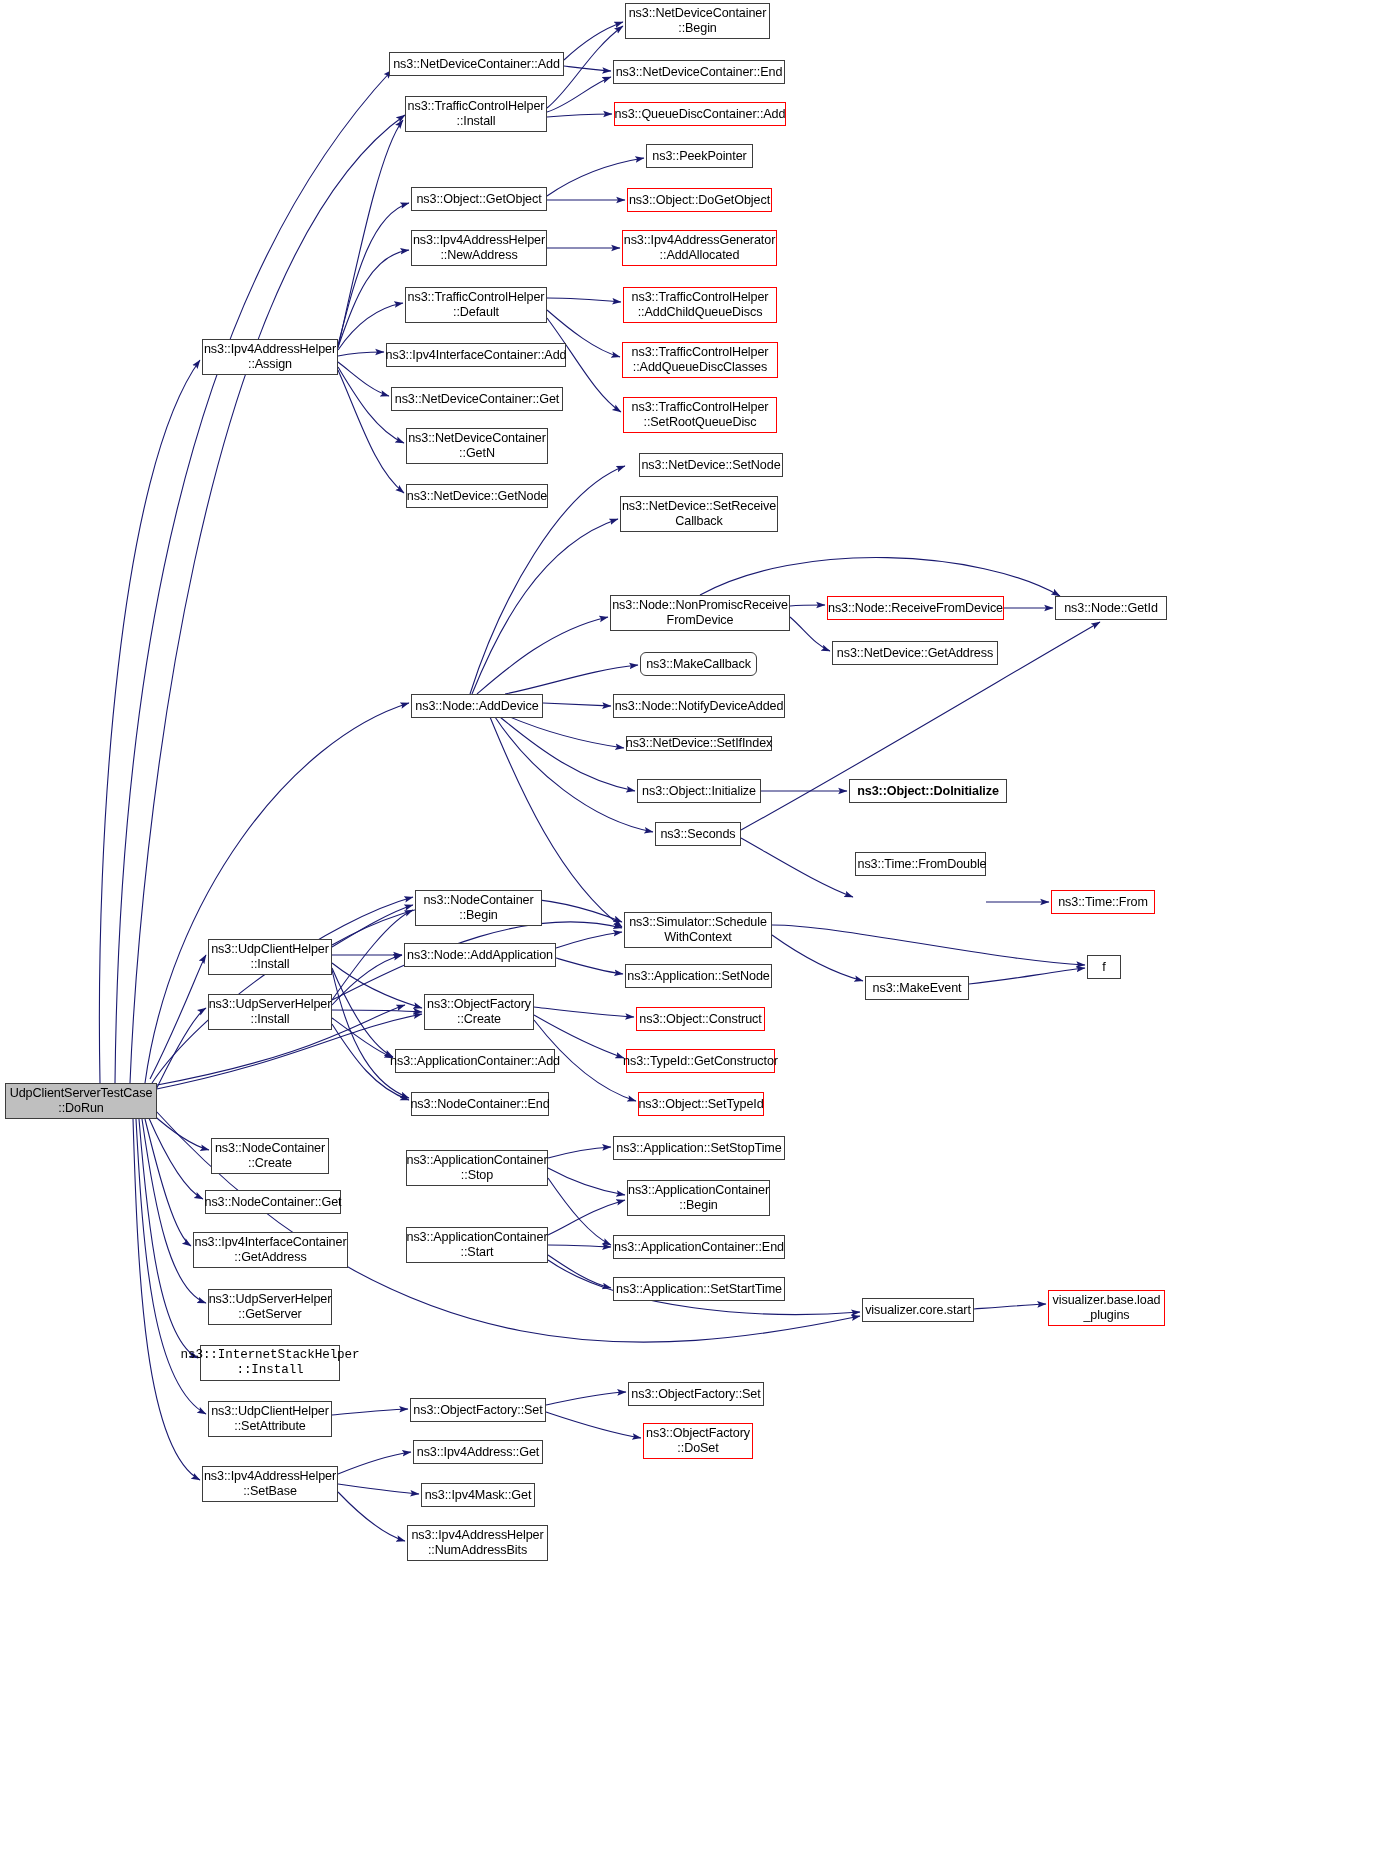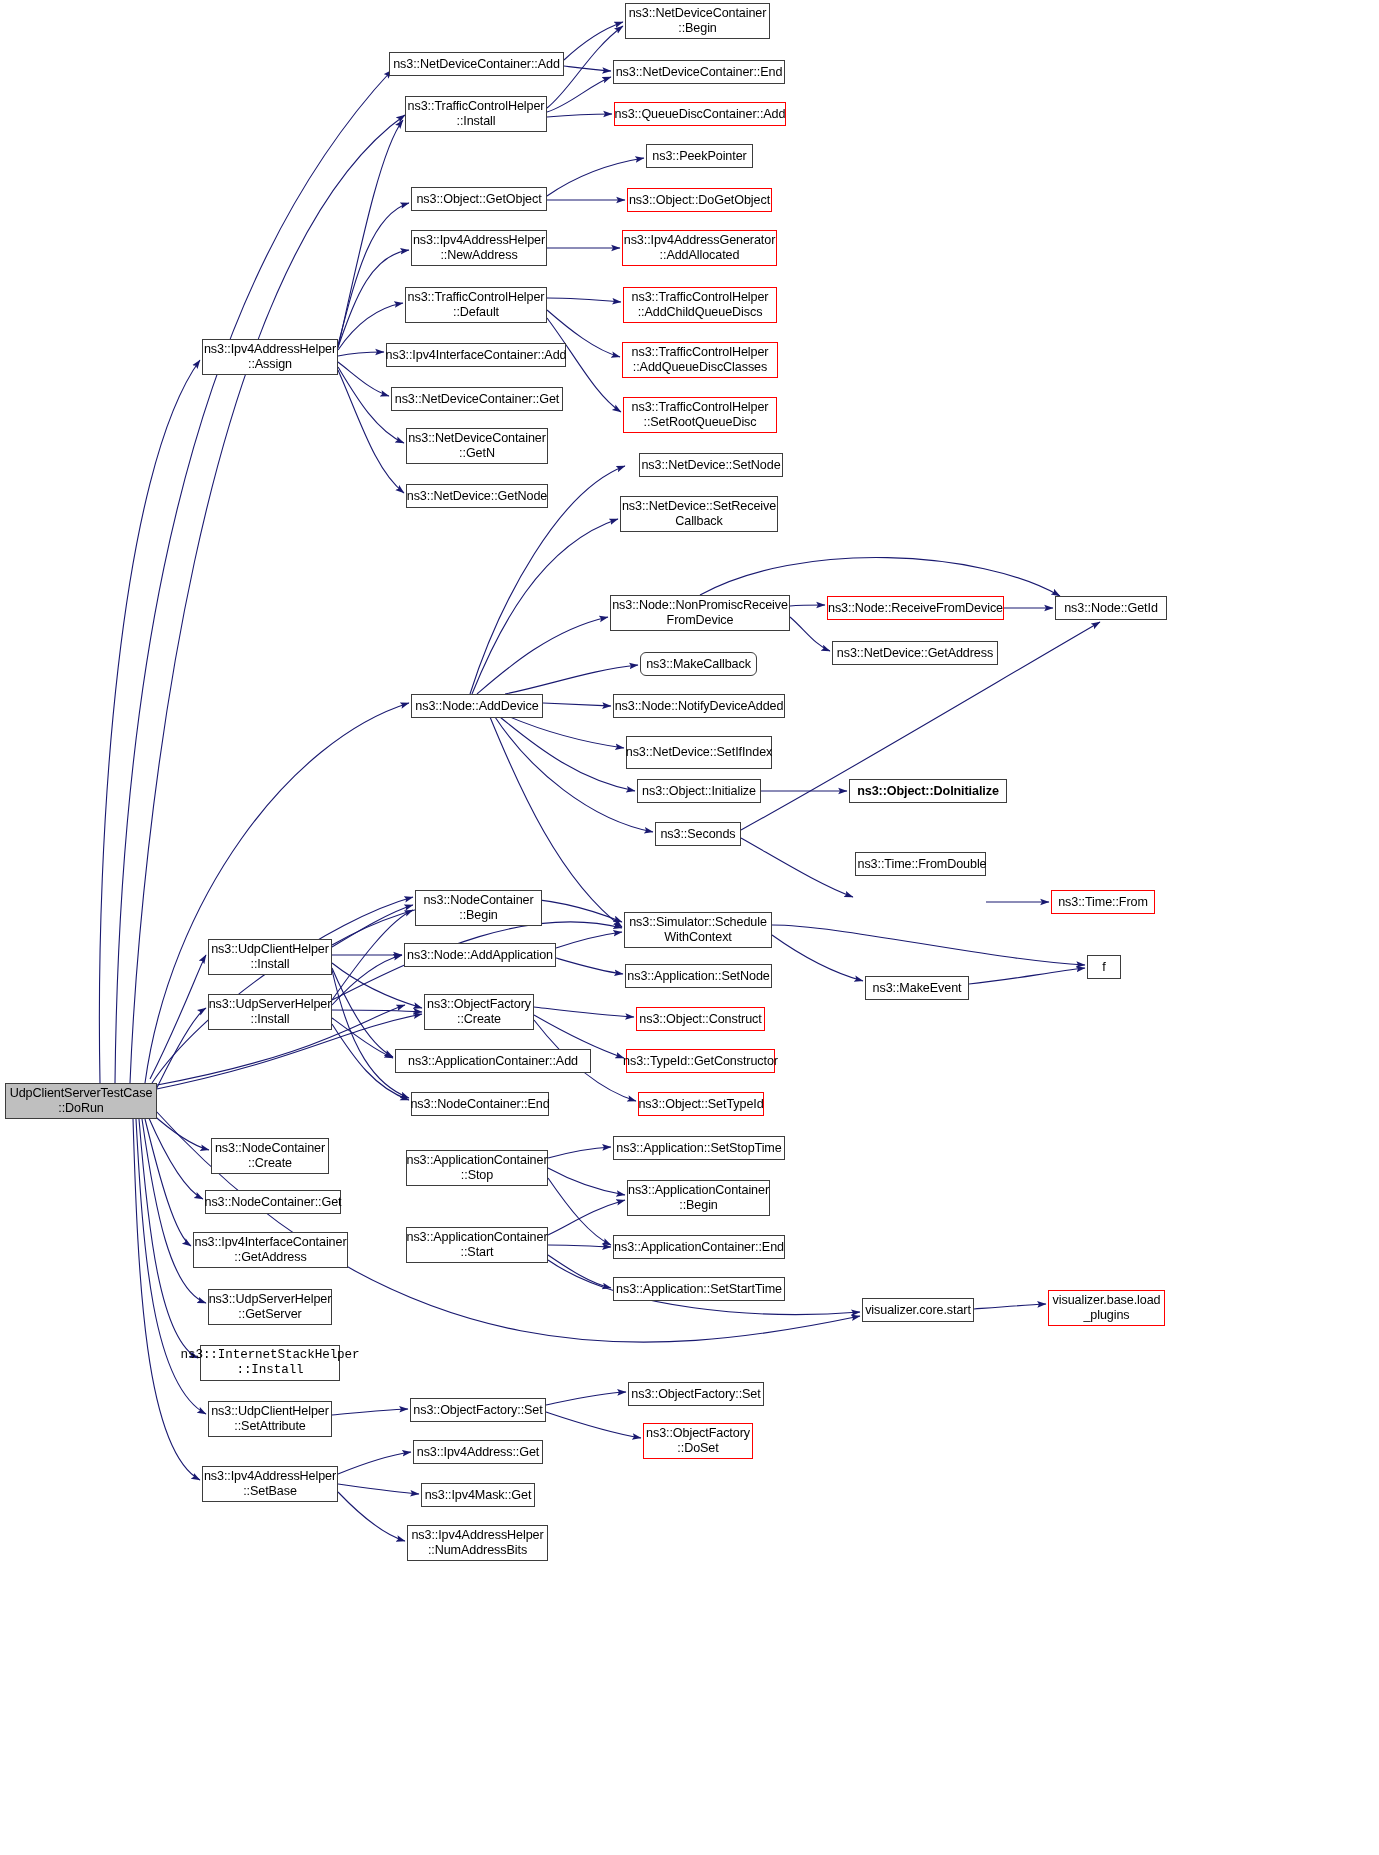--- a/index.html
+++ b/index.html
@@ -211,42 +211,42 @@
   <div class="node" style="left:620px;top:496px;width:158px;height:36px;">ns3::NetDevice::SetReceive
 Callback</div>
   <div class="node" style="left:610px;top:595px;width:180px;height:36px;">ns3::Node::NonPromiscReceive
 FromDevice</div>
   <div class="node red" style="left:827px;top:596px;width:177px;height:24px;">ns3::Node::ReceiveFromDevice</div>
   <div class="node" style="left:832px;top:641px;width:166px;height:24px;">ns3::NetDevice::GetAddress</div>
   <div class="node" style="left:1055px;top:596px;width:112px;height:24px;">ns3::Node::GetId</div>
   <div class="node" style="left:640px;top:652px;width:117px;height:24px;border-radius:6px;">ns3::MakeCallback</div>
   <div class="node" style="left:411px;top:694px;width:132px;height:24px;">ns3::Node::AddDevice</div>
   <div class="node" style="left:613px;top:694px;width:172px;height:24px;">ns3::Node::NotifyDeviceAdded</div>
-  <div class="node" style="left:626px;top:736px;width:146px;height:33px;">ns3::NetDevice::SetIfIndex</div>
+  <div class="node" style="left:626px;top:736px;width:146px;height:15px;">ns3::NetDevice::SetIfIndex</div>
   <div class="node" style="left:637px;top:779px;width:124px;height:24px;">ns3::Object::Initialize</div>
   <div class="node" style="left:849px;top:779px;width:158px;height:24px;font-weight:bold;">ns3::Object::DoInitialize</div>
   <div class="node" style="left:655px;top:822px;width:86px;height:24px;">ns3::Seconds</div>
   <div class="node" style="left:855px;top:852px;width:131px;height:24px;padding-left:7px;">ns3::Time::FromDouble</div>
   <div class="node red" style="left:1051px;top:890px;width:104px;height:24px;">ns3::Time::From</div>
   <div class="node" style="left:415px;top:890px;width:127px;height:36px;">ns3::NodeContainer
 ::Begin</div>
   <div class="node" style="left:208px;top:939px;width:124px;height:36px;">ns3::UdpClientHelper
 ::Install</div>
   <div class="node" style="left:404px;top:943px;width:152px;height:24px;">ns3::Node::AddApplication</div>
   <div class="node" style="left:624px;top:912px;width:148px;height:36px;">ns3::Simulator::Schedule
 WithContext</div>
   <div class="node" style="left:625px;top:964px;width:147px;height:24px;">ns3::Application::SetNode</div>
   <div class="node" style="left:208px;top:994px;width:124px;height:36px;">ns3::UdpServerHelper
 ::Install</div>
   <div class="node" style="left:424px;top:994px;width:110px;height:36px;">ns3::ObjectFactory
 ::Create</div>
   <div class="node red" style="left:636px;top:1007px;width:129px;height:24px;">ns3::Object::Construct</div>
   <div class="node red" style="left:626px;top:1049px;width:149px;height:24px;">ns3::TypeId::GetConstructor</div>
   <div class="node red" style="left:638px;top:1092px;width:126px;height:24px;">ns3::Object::SetTypeId</div>
-  <div class="node" style="left:395px;top:1049px;width:196px;height:24px;">ns3::ApplicationContainer::Add</div>
+  <div class="node" style="left:395px;top:1049px;width:160px;height:24px;">ns3::ApplicationContainer::Add</div>
   <div class="node" style="left:411px;top:1092px;width:138px;height:24px;">ns3::NodeContainer::End</div>
   <div class="node" style="left:865px;top:976px;width:104px;height:24px;">ns3::MakeEvent</div>
   <div class="node" style="left:1087px;top:955px;width:34px;height:24px;">f</div>
   <div class="node" style="left:211px;top:1138px;width:118px;height:36px;">ns3::NodeContainer
 ::Create</div>
   <div class="node" style="left:205px;top:1190px;width:136px;height:24px;">ns3::NodeContainer::Get</div>
   <div class="node" style="left:193px;top:1232px;width:155px;height:36px;">ns3::Ipv4InterfaceContainer
 ::GetAddress</div>
   <div class="node" style="left:208px;top:1289px;width:124px;height:36px;">ns3::UdpServerHelper
 ::GetServer</div>

